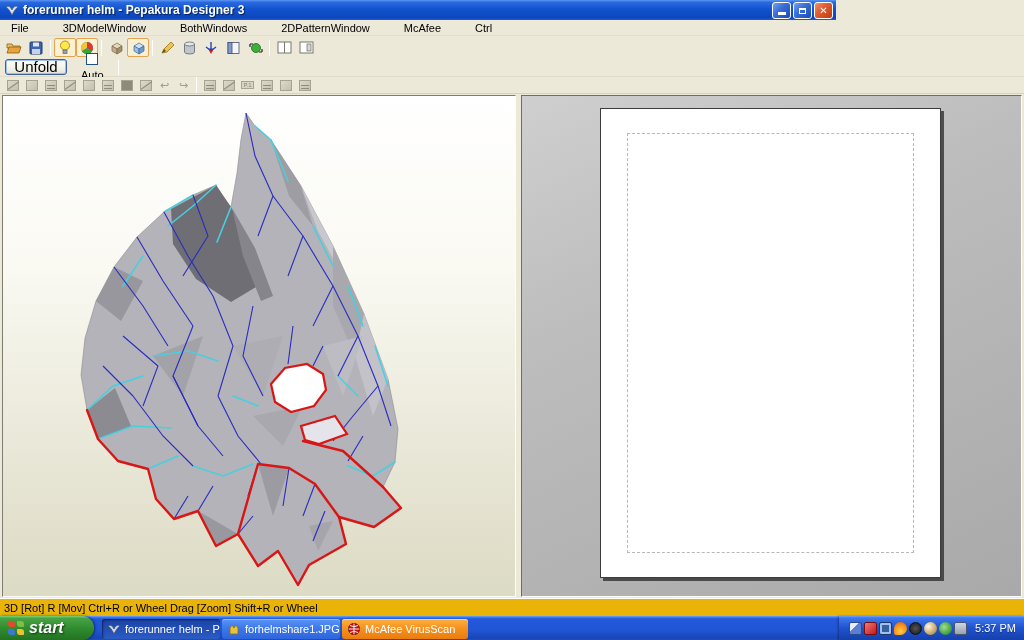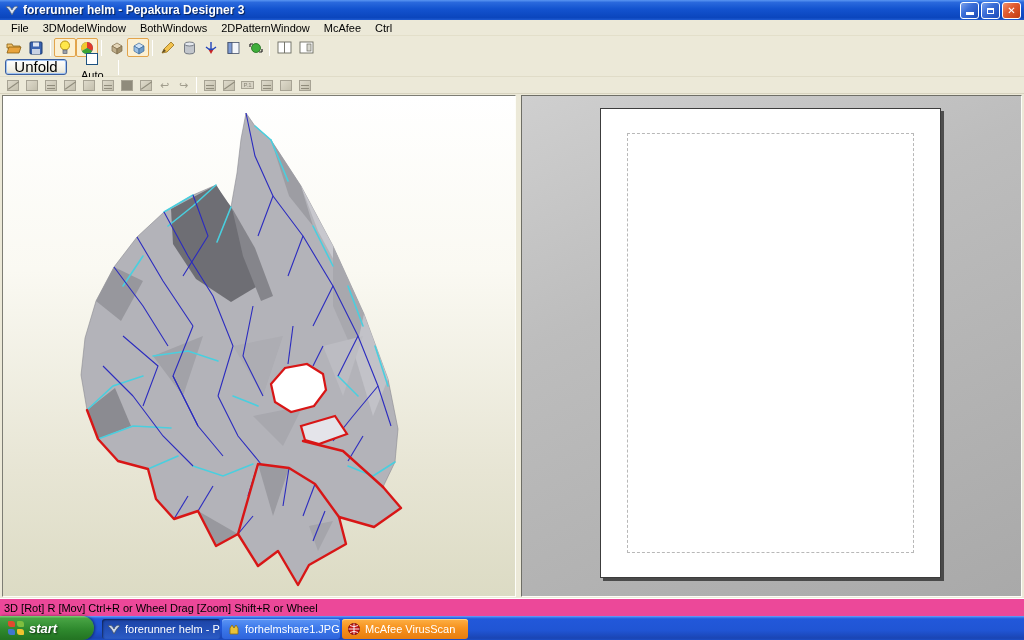--- a/index.html
+++ b/index.html
@@ -1,35 +1,35 @@
 <!DOCTYPE html>
 <html><head>
 <meta charset="utf-8">
 <style>
   * { margin:0; padding:0; box-sizing:border-box; }
   html,body { width:1024px; height:640px; overflow:hidden; }
   body { font-family:"Liberation Sans","DejaVu Sans",sans-serif; font-size:11px; background:#ece9d8; position:relative; }
 
   
-  .titlebar { position:absolute; left:0; top:0; width:1024px; height:20px;
+  .titlebar { position:absolute; left:0; top:0; width:836px; height:20px;
     background:linear-gradient(180deg,#5a96f2 0%,#2a69dd 12%,#1353cf 45%,#0b46bd 88%,#1e5ad0 100%);
     display:flex; align-items:center; padding:0 3px; }
   .titlebar .app-icon { width:14px; height:14px; margin:0 4px 0 2px; }
   .titlebar .title { color:#fff; font-weight:bold; font-size:12px; text-shadow:1px 1px 1px rgba(0,0,0,.6); }
   .winbtns { position:absolute; right:3px; top:2px; display:flex; gap:2px; }
   .winbtn { width:19px; height:17px; border:1px solid #fff; border-radius:3px; color:#fff;
     font-size:10px; line-height:15px; text-align:center; font-weight:bold;
     background:linear-gradient(135deg,#7ba1ec 0%,#3c6fd8 40%,#1c4bb8 100%); }
   .winbtn.close { background:linear-gradient(135deg,#f0926e 0%,#e25d32 40%,#c13a10 100%); }
   .winbtn .sq { display:inline-block; width:7px; height:6px; border:1px solid #fff; border-top-width:2px; margin-top:4px; }
   .winbtn .minus { display:inline-block; width:8px; height:3px; background:#fff; margin-top:9px; }
 
   
   .menubar { position:absolute; left:0; top:20px; width:1024px; height:16px; background:#ece9d8;
-    display:flex; align-items:center; padding-left:4px; border-bottom:1px solid #e3dfca; }
+    display:flex; align-items:center; padding-left:4px; border-bottom:1px solid #e3dfca;gap:20px; }
   .menu-item { padding:1px 7px; color:#000; }
 
   
   .toolbar1 { position:absolute; left:0; top:37px; width:1024px; height:21px; background:#ece9d8;
     display:flex; align-items:center; padding-left:3px; }
   .tbtn { width:22px; height:19px; display:flex; align-items:center; justify-content:center; border:1px solid transparent; border-radius:2px; }
   .tbtn.sel { border:1px solid #e2a44c; background:#fbf0d3; }
   .tsep { width:1px; height:16px; background:#c9c5b2; border-right:1px solid #fff; margin:0 3px; }
 
   .unfoldbar { position:absolute; left:0; top:58px; width:1024px; height:19px; background:#ece9d8;
@@ -56,30 +56,30 @@
     border:1px solid; border-color:#7d7d74 #fdfdf8 #fdfdf8 #7d7d74;
     background:linear-gradient(180deg,#ffffff 0%,#faf9f2 35%,#e7e5d4 75%,#dcdbc4 100%); overflow:hidden; }
   .pane2d { position:absolute; left:521px; top:1px; width:501px; height:502px;
     border:1px solid; border-color:#6e6e66 #fdfdf8 #fdfdf8 #6e6e66;
     background:linear-gradient(155deg,#cfcfcf 0%,#bdbdbd 35%,#a9a9a9 100%); overflow:hidden; }
   .sheet { position:absolute; left:78px; top:12px; width:341px; height:470px; background:#fff;
     border:1px solid #3c3c3c; box-shadow:3px 3px 0 rgba(40,40,40,.75); }
   .sheet .margin-guide { position:absolute; left:26px; right:26px; top:24px; bottom:24px; border:1px dashed #b8b8b8; }
 
   
-  .statusbar { position:absolute; left:0; top:598px; width:1024px; height:18px; background:#ec4899;
+  .statusbar { position:absolute; left:0; top:598px; width:1024px; height:18px; background:#eab308;
     border-top:1px solid #fff; display:flex; align-items:center; padding-left:4px; }
 
   
   .taskbar { position:absolute; left:0; top:616px; width:1024px; height:24px;
     background:linear-gradient(180deg,#6da3fa 0%,#3c78ec 6%,#2258da 12%,#2055d4 60%,#1a45b4 92%,#1c4ec4 100%); display:flex; align-items:center; }
   .startbtn { height:24px; width:94px; display:flex; align-items:center; gap:5px; padding-left:8px;
     background:linear-gradient(180deg,#7ed075 0%,#48a344 10%,#2f8a2e 55%,#247523 95%);
     border-radius:0 12px 12px 0; box-shadow:1px 0 3px rgba(0,0,0,.5); }
-  .startbtn .stext { color:#fff; font-weight:bold; font-style:italic; font-size:13px; text-shadow:1px 1px 2px rgba(0,0,0,.6); }
+  .startbtn .stext { color:#fff; font-weight:bold; font-style:italic; font-size:16px; text-shadow:1px 1px 2px rgba(0,0,0,.6); }
   .winflag { width:16px; height:14px; position:relative; }
   .winflag i { position:absolute; width:7px; height:6px; border-radius:1px 3px 1px 3px; }
   .winflag .r { left:0; top:0; background:#e24a2e; } .winflag .g { right:0; top:0; background:#7fbf3f; }
   .winflag .b { left:0; bottom:0; background:#3f77cf; } .winflag .y { right:0; bottom:0; background:#efc32f; }
   .taskitem { height:20px; margin:2px 1px 0 1px; border-radius:3px; display:flex; align-items:center; gap:4px;
     padding:0 5px; color:#fff; font-size:11px; white-space:nowrap; overflow:hidden; }
   .taskitem.blue { background:linear-gradient(180deg,#5c95f5 0%,#3d79ea 45%,#2e64dc 100%); box-shadow:inset 0 1px 0 #8cb4f8; }
   .taskitem.active { background:linear-gradient(180deg,#1c43a6 0%,#2451b8 60%,#2c5cc6 100%); box-shadow:inset 1px 1px 2px rgba(0,0,0,.5); }
   .taskitem.orange { background:linear-gradient(180deg,#fdb045 0%,#f6921e 45%,#e87d0e 100%); box-shadow:inset 0 1px 0 #ffd28a; }
   .ti-icon { width:14px; height:14px; flex:0 0 auto; }
@@ -402,13 +402,24 @@
 
   <div class="taskitem orange" style="width:126px;">
     <svg class="ti-icon" viewBox="0 0 14 14">
       <circle cx="7" cy="7" r="5.5" fill="#c41414" stroke="#7a0a0a"></circle>
       <path d="M1.5,7 H12.5 M7,1.5 V12.5 M3,3.5 Q7,6 11,3.5 M3,10.5 Q7,8 11,10.5" stroke="#fff" stroke-width="0.9" fill="none"></path>
     </svg>
     <span>McAfee VirusScan</span>
   </div>
 
 
+  <div class="tray">
+    <div class="tray-ic ic-network"></div>
+    <div class="tray-ic ic-alert"></div>
+    <div class="tray-ic ic-computer"></div>
+    <div class="tray-ic ic-flame"></div>
+    <div class="tray-ic ic-clock"></div>
+    <div class="tray-ic ic-disc"></div>
+    <div class="tray-ic ic-sync"></div>
+    <div class="tray-ic ic-display"></div>
+    <span class="tray-time">5:37 PM</span>
+  </div>
 </div>
 
 </body></html>

